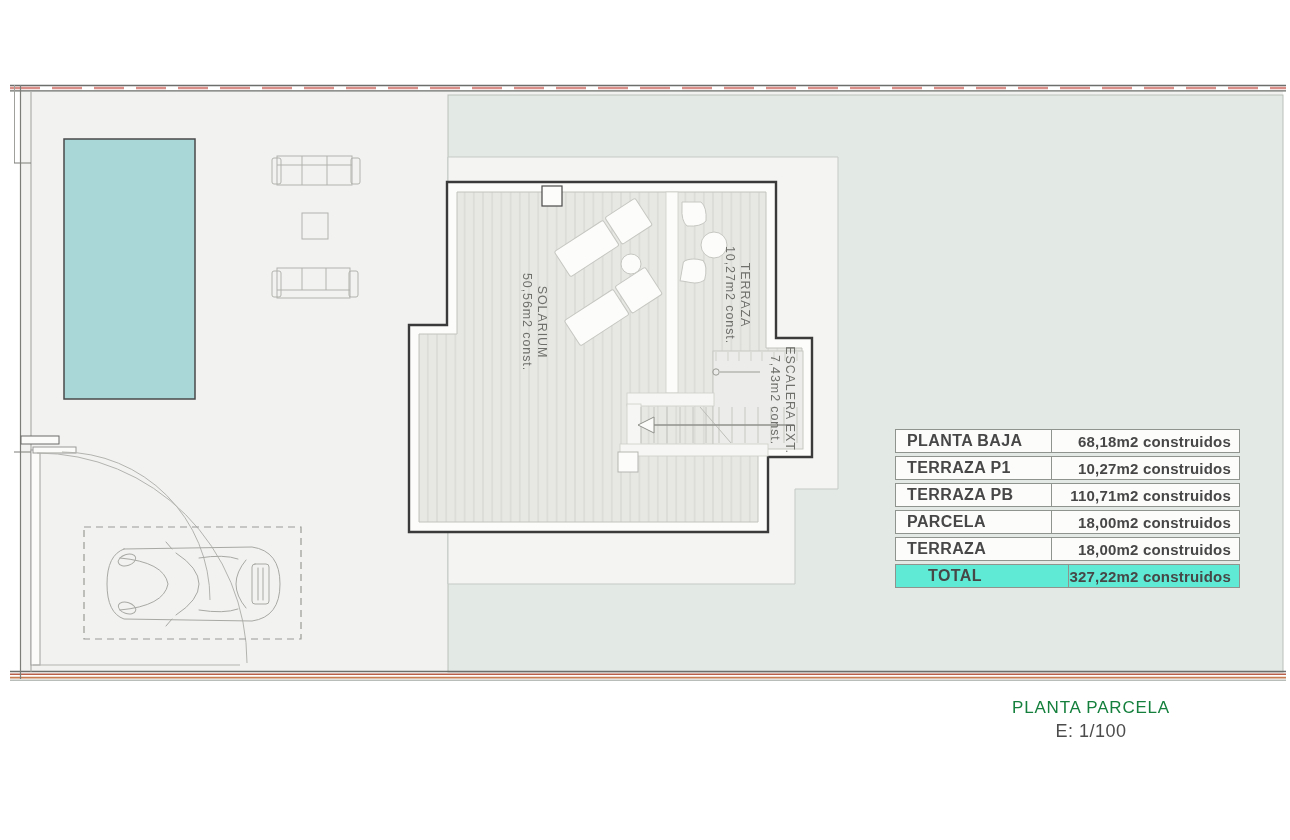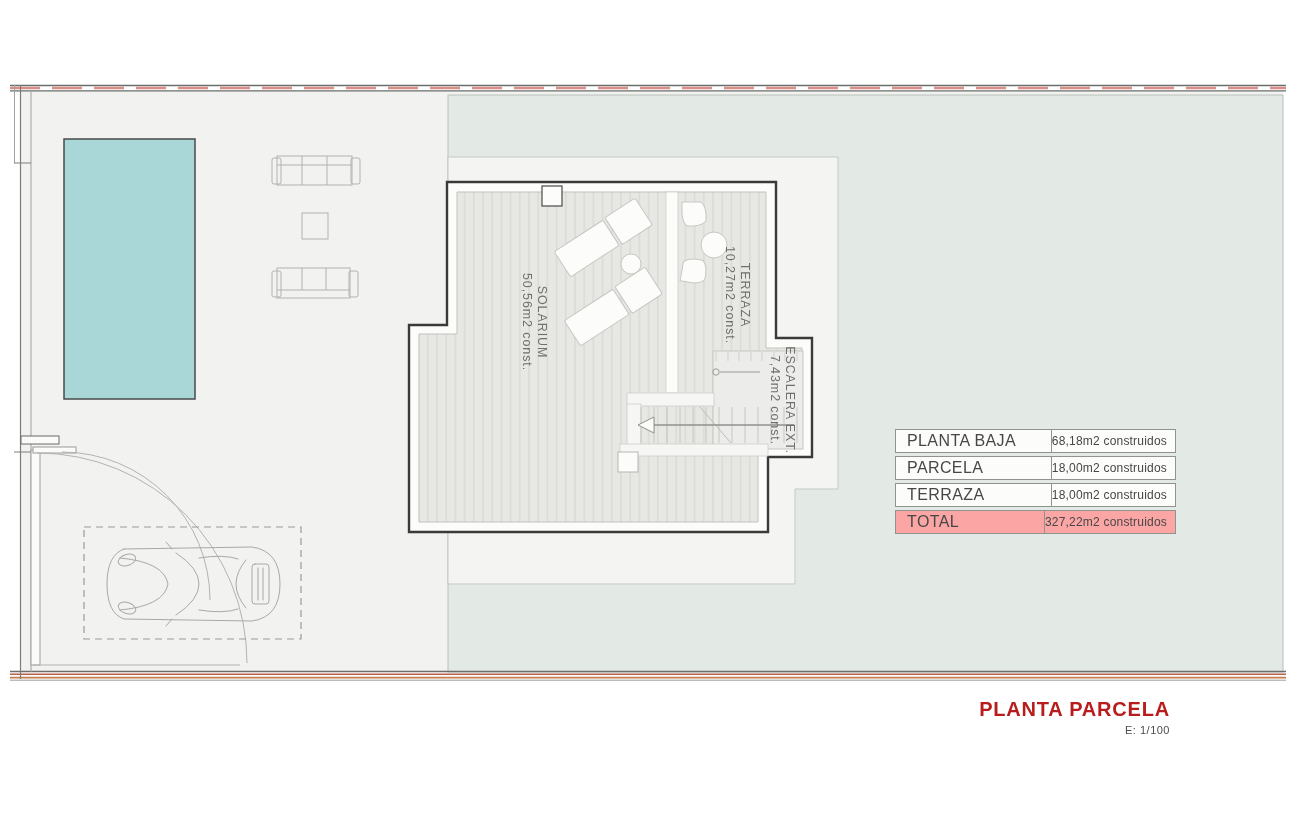--- a/index.html
+++ b/index.html
@@ -3,41 +3,41 @@
 <meta charset="utf-8">
 <style>
   html,body { margin:0; padding:0; background:#ffffff; }
   .stage {
     position:relative; width:1290px; height:840px; background:#ffffff;
     font-family:"Liberation Sans", sans-serif; overflow:hidden;
   }
   .stage svg { position:absolute; left:0; top:0; }
 
   
-  .areas-table { position:absolute; left:895px; top:429px; width:281px; }
+  .areas-table { position:absolute; left:895px; top:429px; width:345px;font-weight:bold; }
   .trow {
     display:flex; align-items:stretch; height:24px; margin-bottom:3px;
     background:#fcfcfb; border:1px solid #8f948f; box-sizing:border-box;
   }
-  .trow.total { background:#fca5a5; }
+  .trow.total { background:#5eead4;padding-left:21px; }
   .tlabel {
     width:156px; box-sizing:border-box; border-right:1px solid #8f948f;
     display:flex; align-items:center; padding-left:11px;
     font-size:16px; color:#474747; letter-spacing:0.4px; white-space:nowrap;
   }
   .tvalue {
     flex:1; display:flex; align-items:center; justify-content:flex-end;
-    padding-right:8px; font-size:12px; color:#474747; letter-spacing:0.2px;
+    padding-right:8px; font-size:15px; color:#474747; letter-spacing:0.2px;
     white-space:nowrap;
   }
 
   
   .title-block { position:absolute; right:120px; top:698px; text-align:right; }
-  .plan-title { font-size:20px; font-weight:bold; color:#b91c1c; letter-spacing:0.8px; }
-  .plan-scale { font-size:11px; color:#4c4c4c; margin-top:3px; letter-spacing:0.5px; }
+  .plan-title { font-size:17px; font-weight:normal; color:#15803d; letter-spacing:0.8px; }
+  .plan-scale { font-size:18px; color:#4c4c4c; margin-top:3px; letter-spacing:0.5px;text-align:center; }
 
   .plan-label { font-size:12.5px; letter-spacing:0.9px; fill:#6f6f6c; }
 </style>
 </head>
 <body>
 
 <div class="stage">
 
 <svg width="1290" height="840" viewBox="0 0 1290 840">
   <defs>
@@ -195,20 +195,28 @@
     <text class="plan-label" text-anchor="middle" transform="translate(771,400) rotate(90)">7,43m2 const.</text>
   </g>
 </svg>
 
 <div class="areas-table">
   <div class="trow">
     <div class="tlabel">PLANTA BAJA</div>
     <div class="tvalue">68,18m2 construidos</div>
   </div>
   <div class="trow">
+    <div class="tlabel">TERRAZA P1</div>
+    <div class="tvalue">10,27m2 construidos</div>
+  </div>
+  <div class="trow">
+    <div class="tlabel">TERRAZA PB</div>
+    <div class="tvalue">110,71m2 construidos</div>
+  </div>
+  <div class="trow">
     <div class="tlabel">PARCELA</div>
     <div class="tvalue">18,00m2 construidos</div>
   </div>
   <div class="trow">
     <div class="tlabel">TERRAZA</div>
     <div class="tvalue">18,00m2 construidos</div>
   </div>
   <div class="trow total">
     <div class="tlabel">TOTAL</div>
     <div class="tvalue">327,22m2 construidos</div>

